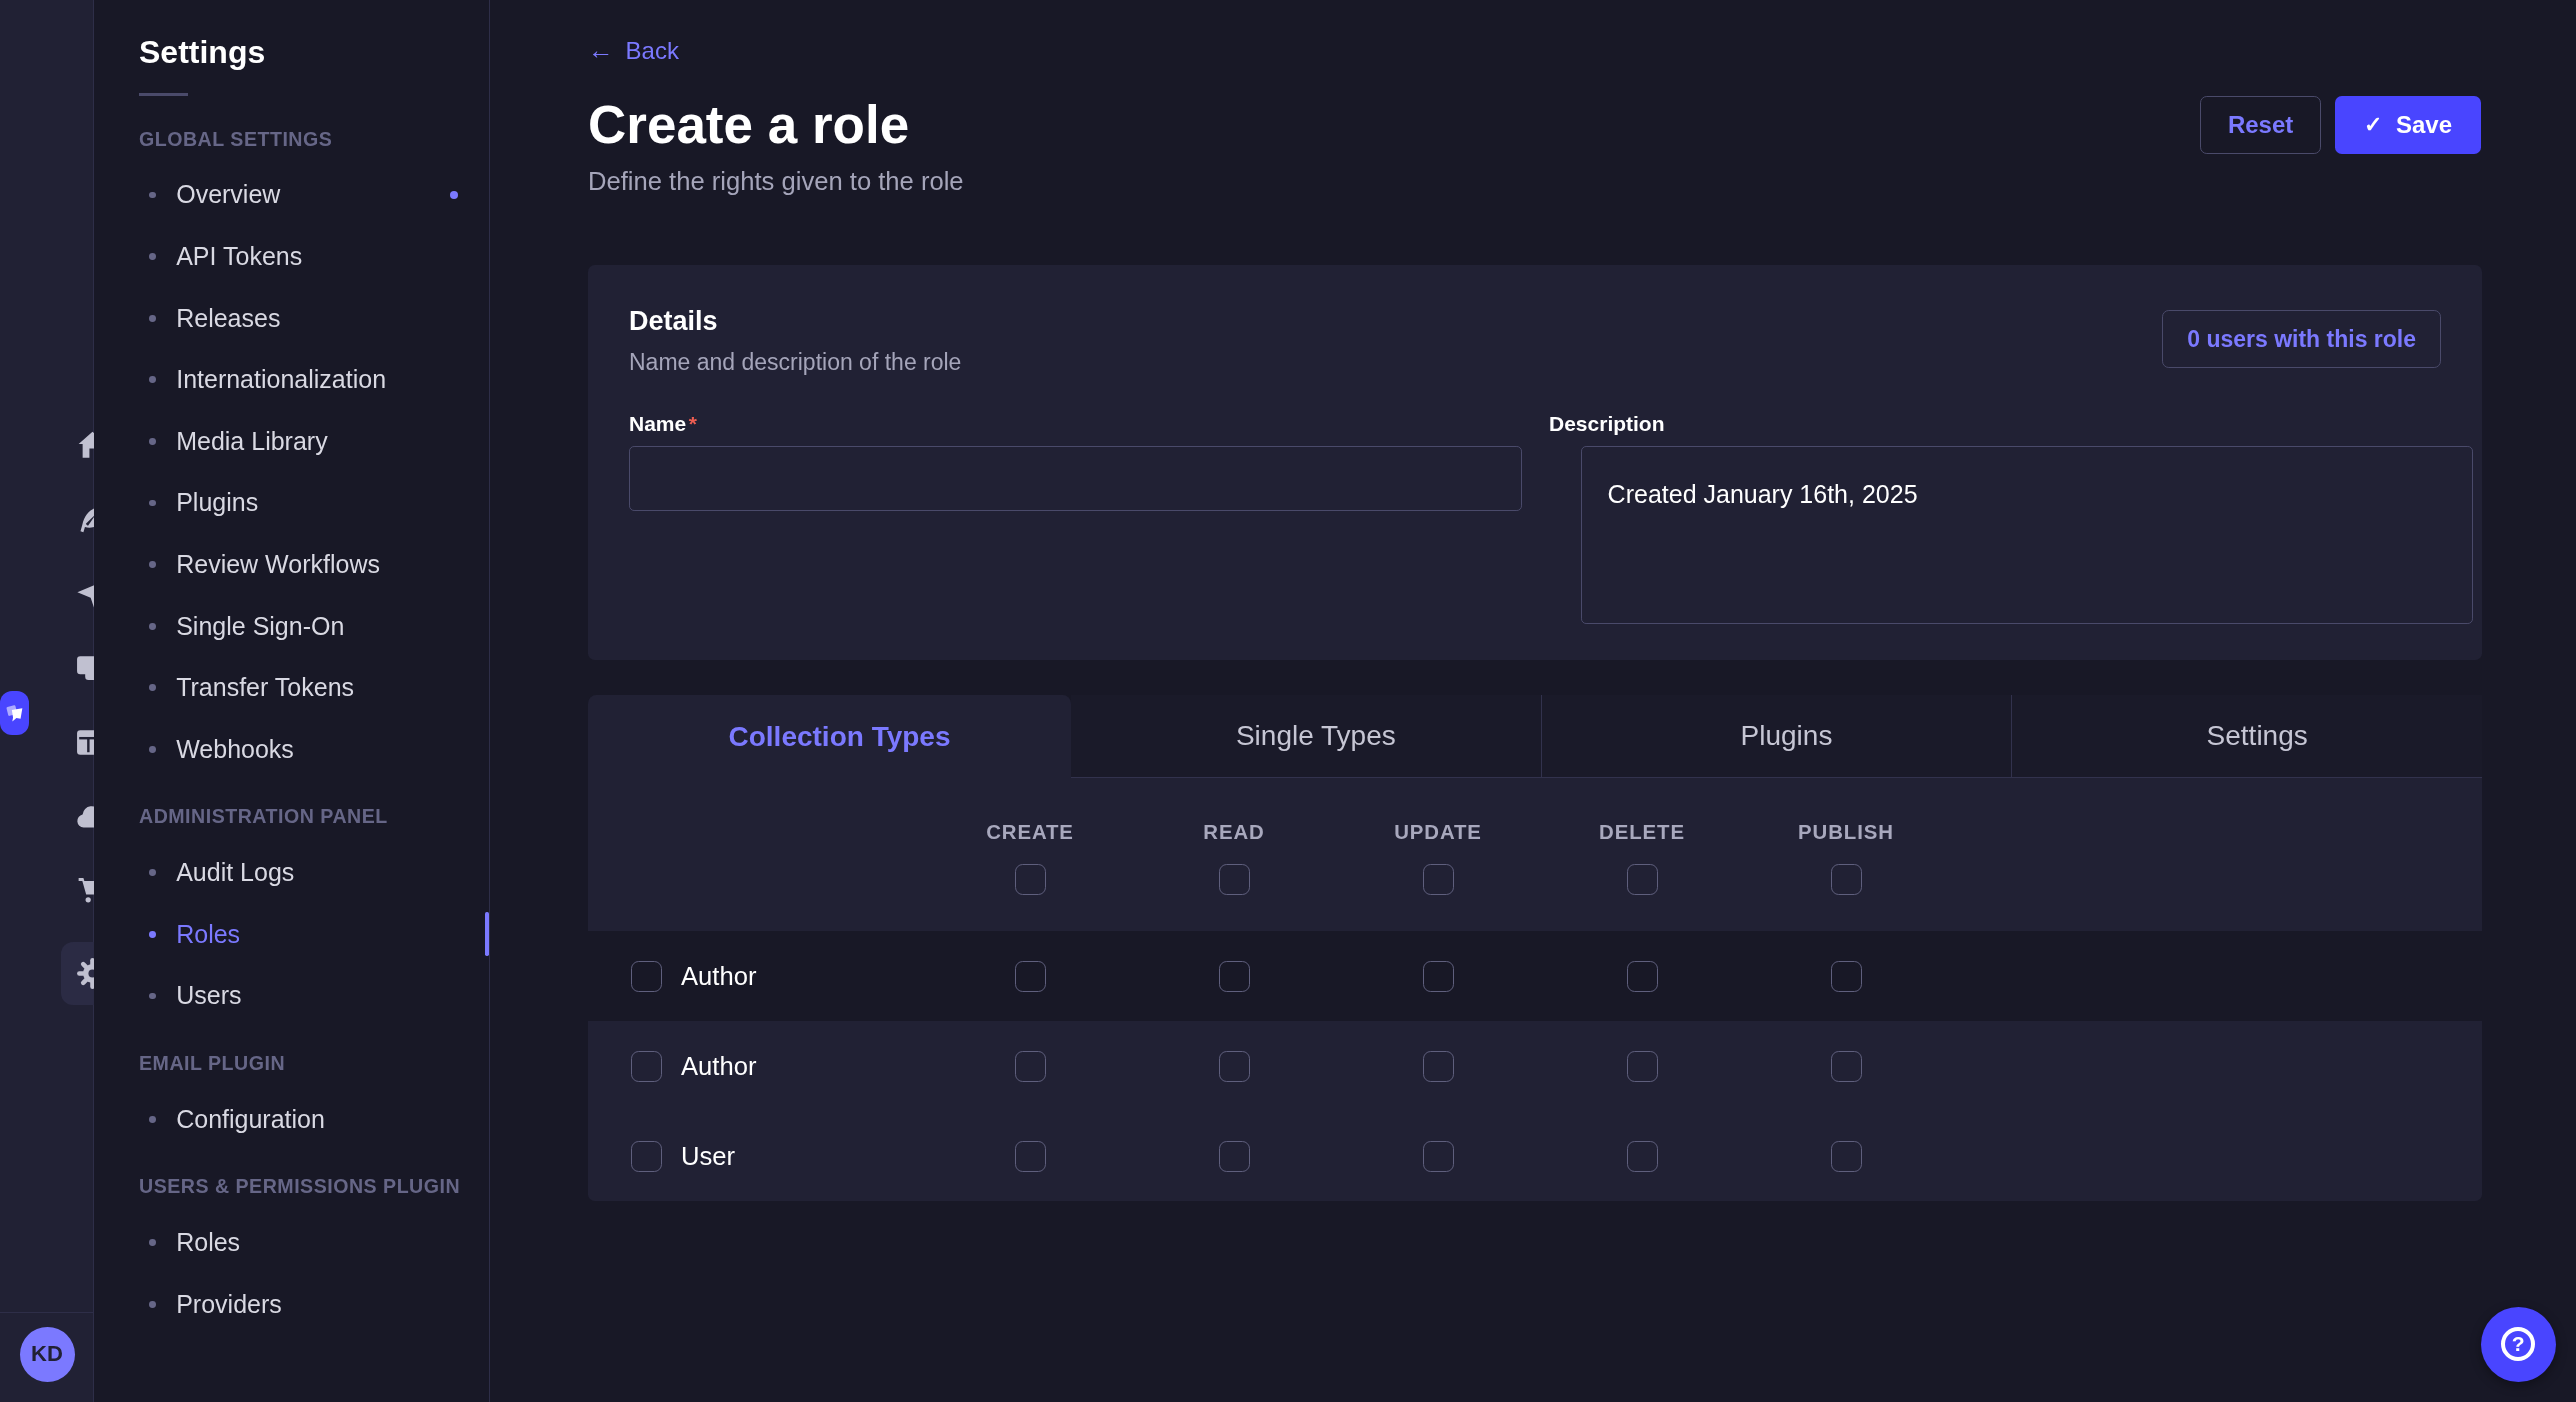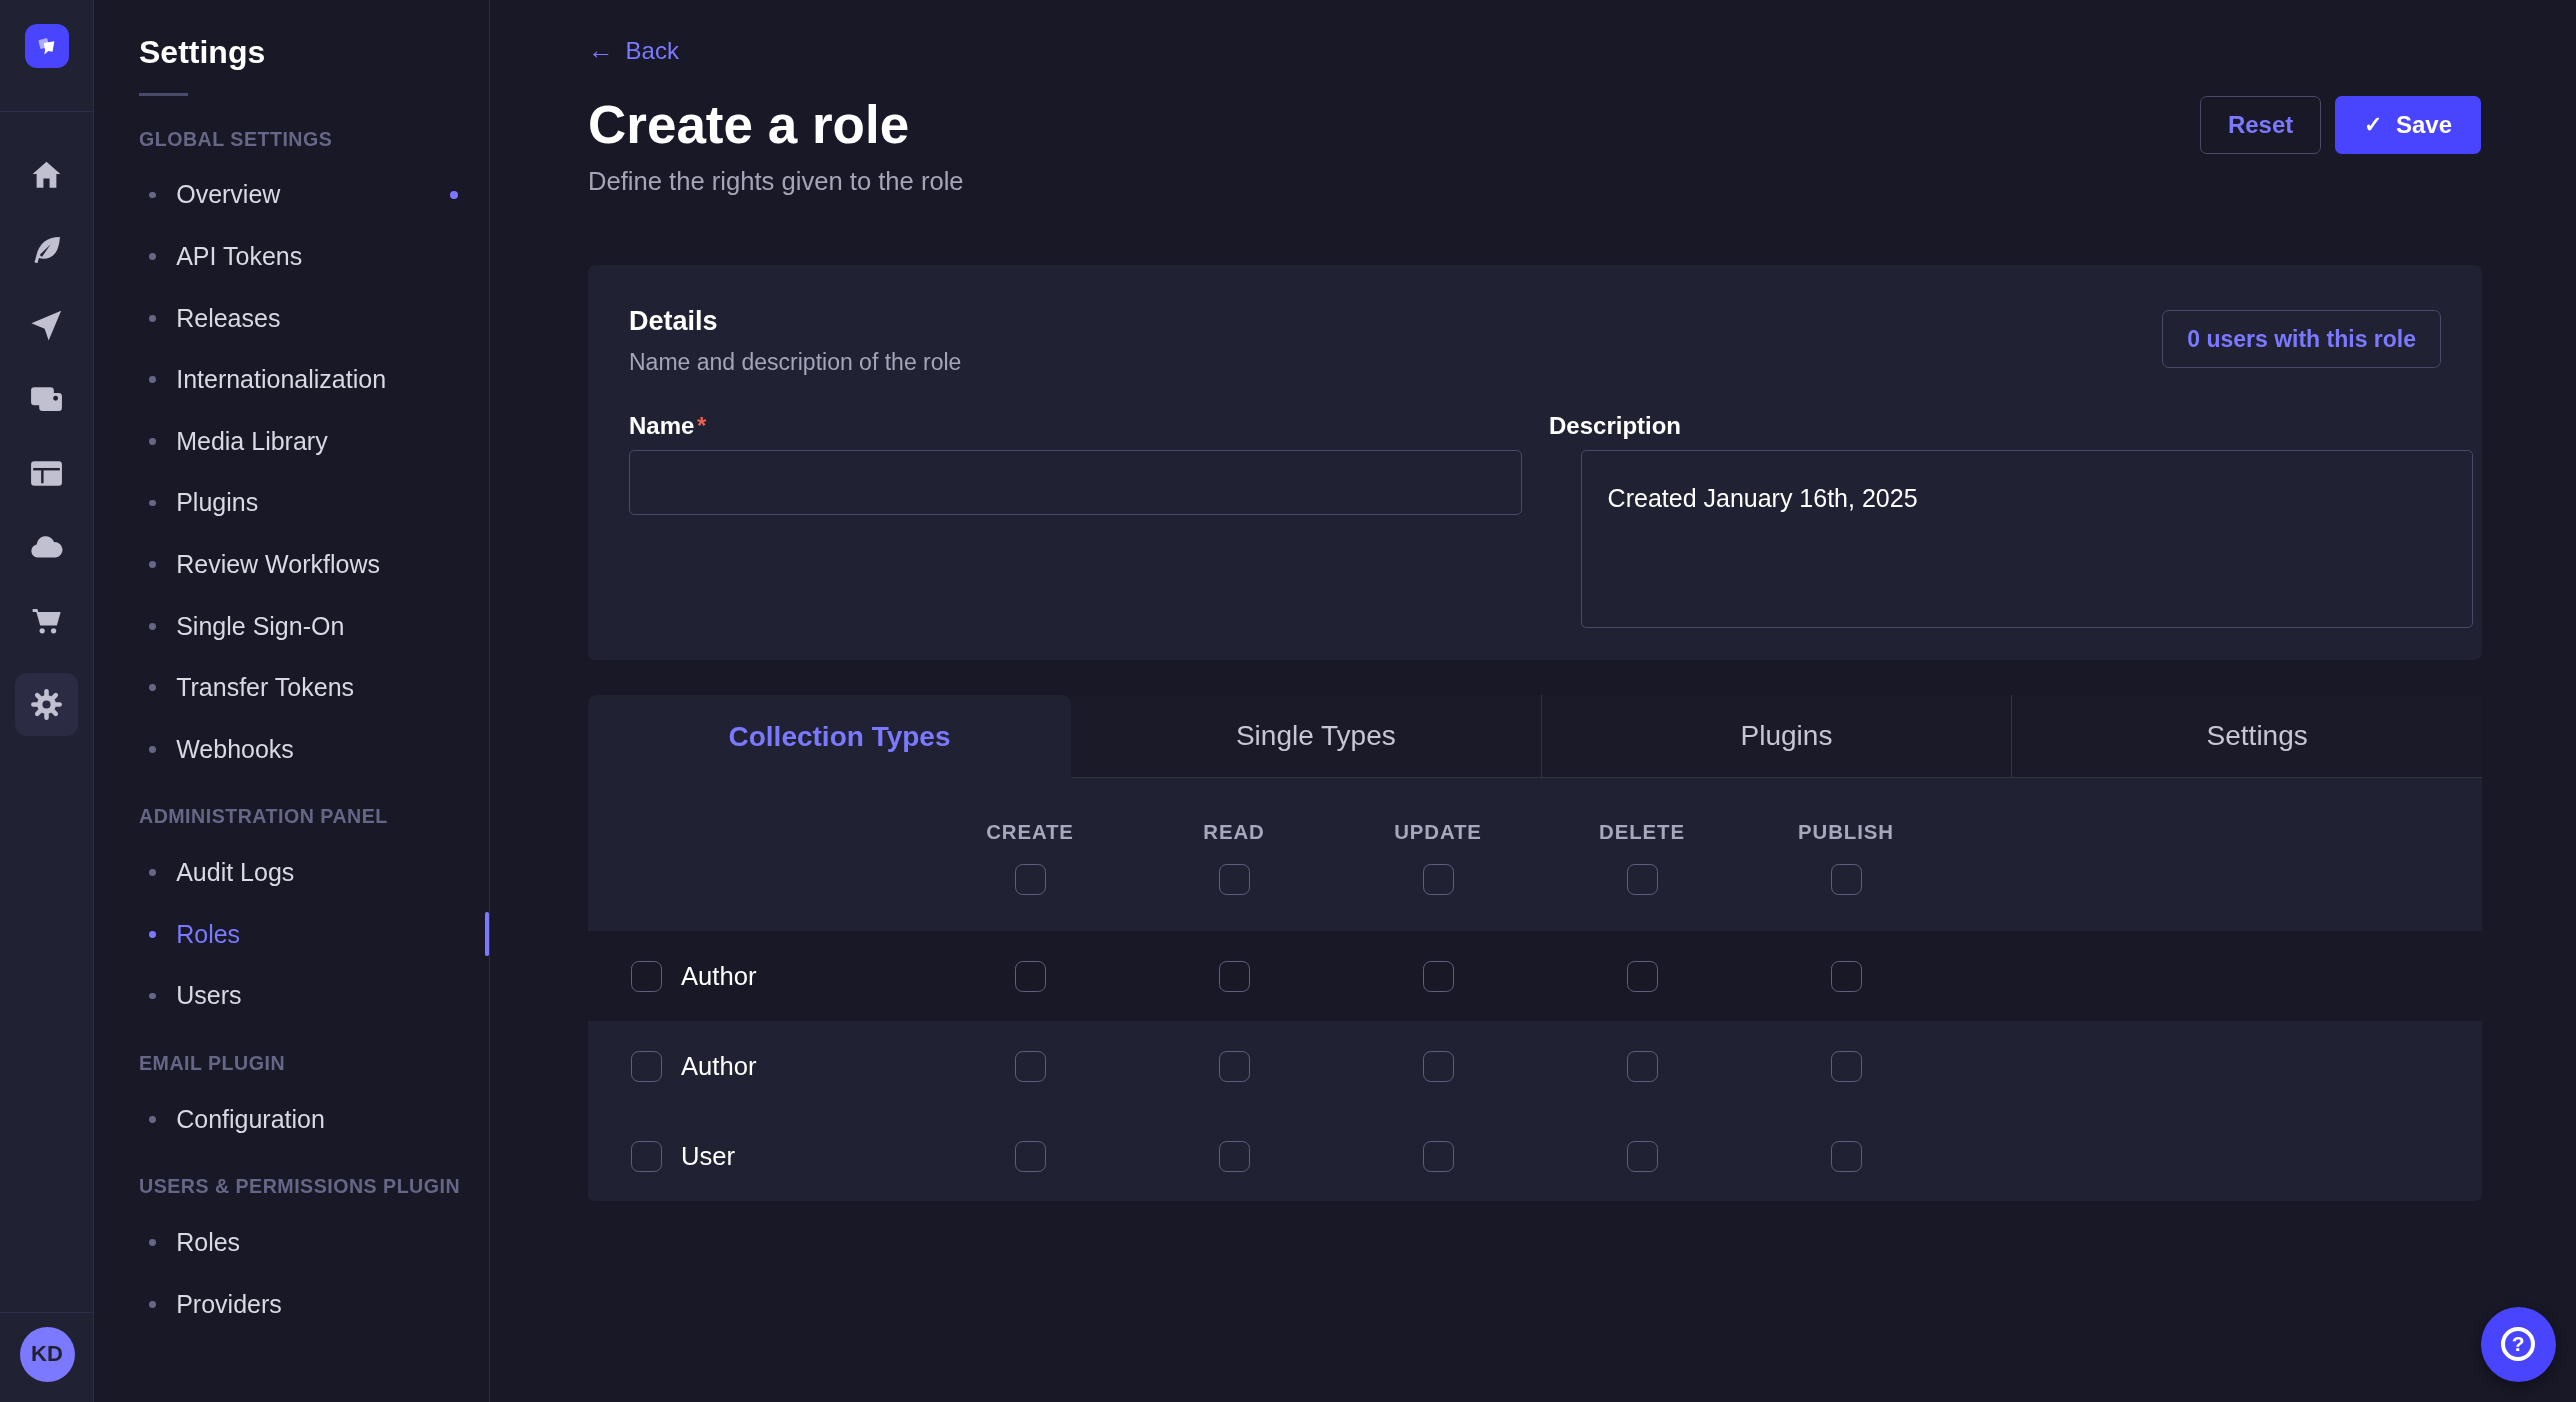--- a/index.html
+++ b/index.html
@@ -9,21 +9,21 @@
     font-family:"Liberation Sans", sans-serif;
     color:#ffffff;
     position:relative;
   }
   .app { position:absolute; inset:0; }
 
   
   .rail {
     position:absolute; left:0; top:0; bottom:0; width:94px;
     background:#212134; border-right:0.9px solid #2e2e48;
-    display:flex; flex-direction:column; align-items:center;gap:16px;
+    display:flex; flex-direction:row; align-items:center;gap:16px;
   }
   .logo {
     width:44px; height:44px; margin-top:24px; border-radius:12px;
     background:#4945ff; display:flex; align-items:center; justify-content:center;
     cursor:pointer;
   }
   .rail-divider { width:94px; height:0.9px; background:#2e2e48; margin-top:27px; }
   .rail-icons { display:flex; flex-direction:column; align-items:center; margin-top:24px; gap:26.4px; }
   .rail-slot { width:63px; height:48px; display:flex; align-items:center; justify-content:center; cursor:pointer; }
   .rail-slot svg { fill:#c0c0d0; }
@@ -80,21 +80,21 @@
   .card-title { font-size:27px; font-weight:bold; }
   .card-sub { font-size:23px; color:#a5a5ba; margin-top:12px; }
   .users-btn {
     height:58px; padding:0 24px; border:0.9px solid #4a4a6a; border-radius:6.8px;
     color:#7b79ff; font-size:23px; font-weight:bold; background:transparent;
     display:inline-flex; align-items:center; cursor:pointer; margin-top:4px;
   }
   .fields { display:flex; gap:27px; margin-top:36px; }
   .field-left { width:893px; }
   .field-right { flex:1; }
-  .fld-label { font-size:24px; font-weight:bold; color:#ffffff; }
+  .fld-label { font-size:21px; font-weight:bold; color:#ffffff; }
   .req { color:#ee5e52; margin-left:2.6px; }
   .text-input {
     margin-top:10.2px; width:100%; height:65px; background:transparent;
     border:0.9px solid #4a4a6a; border-radius:5.1px; color:#ffffff;
     font-size:25px; padding:0 24px; font-family:"Liberation Sans", sans-serif; outline:none;
   }
   .text-area {
     margin-top:10.2px; width:100%; height:178px; background:transparent;
     border:0.9px solid #4a4a6a; border-radius:5.1px; color:#ffffff;
     font-size:25px; padding:31px 25.6px; font-family:"Liberation Sans", sans-serif;

